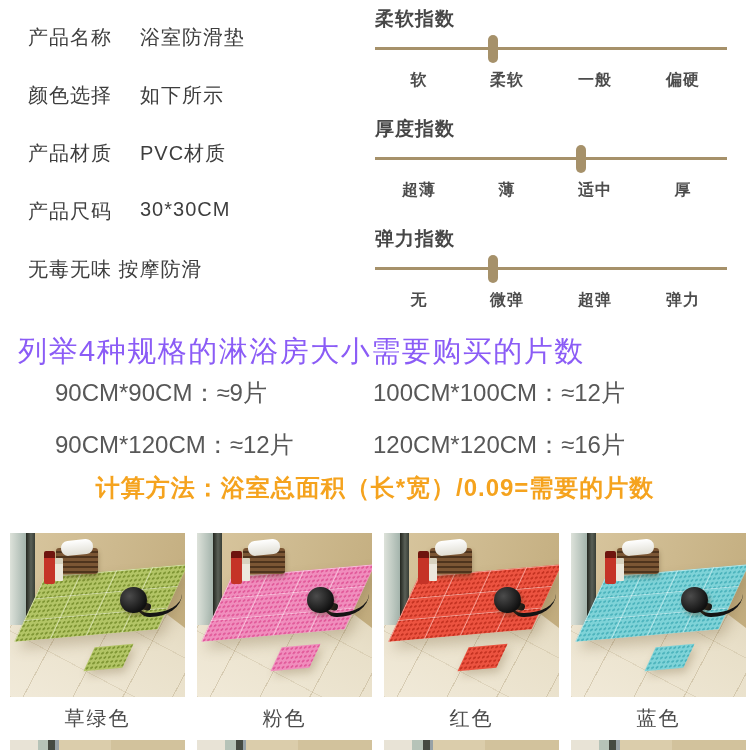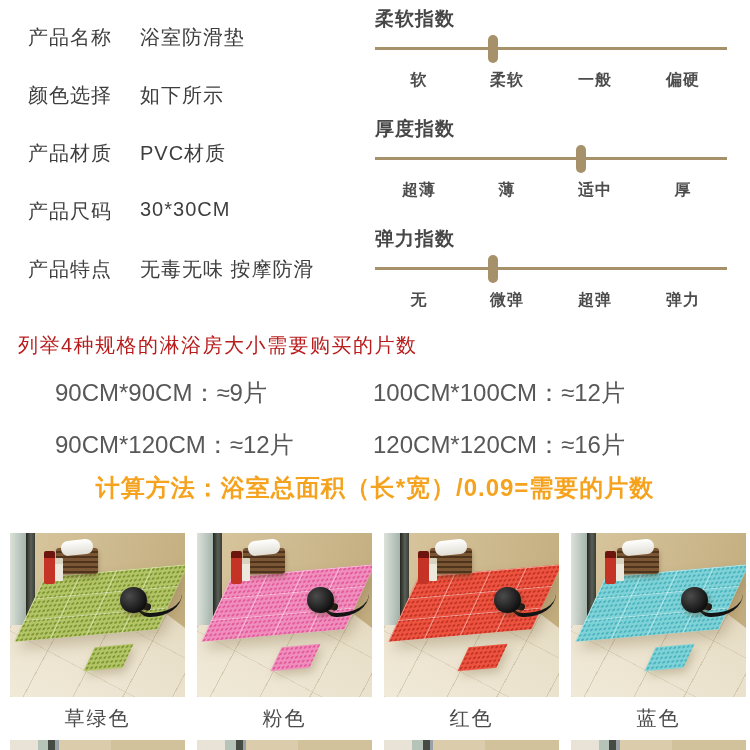--- a/index.html
+++ b/index.html
@@ -18,21 +18,21 @@
   .idx-group { margin-bottom:27px; }
   .idx-title { font-size:19px; color:#464646; height:22px; line-height:22px; letter-spacing:1px; margin-bottom:2px; }
   .trackzone { position:relative; height:34px; }
   .track { position:absolute; left:0; right:0; top:15px; height:3px; background:var(--accent,#a6916a); }
   .handle { position:absolute; top:3px; width:10px; height:28px; border-radius:5px;
             background:var(--accent,#a6916a); transform:translateX(-50%); }
   .idx-options { display:flex; margin-top:4px; }
   .idx-options span { flex:1; text-align:center; font-size:16px; color:#4c4c4c; letter-spacing:1px; }
 
   
-  .guide-heading { position:absolute; left:18px; top:332px; font-size:20px; color:#b91c1c; letter-spacing:1.5px; }
+  .guide-heading { position:absolute; left:18px; top:332px; font-size:29px; color:#8b5cf6; letter-spacing:1.5px; }
   .guide-grid { position:absolute; left:55px; top:378px; display:grid;
                 grid-template-columns:318px auto; row-gap:23px; }
   .guide-entry { font-size:24px; color:#585858; line-height:29px; white-space:nowrap; }
   .formula { position:absolute; left:0; top:472px; width:750px; text-align:center;
              font-size:24px; font-weight:bold; letter-spacing:1px; }
 
   
   .gallery { position:absolute; left:10px; top:533px; display:flex; gap:12px; }
   .card { width:175px; }
   .photo { position:relative; width:175px; height:164px; overflow:hidden;
@@ -101,21 +101,20 @@
     </div>
     <div class="spec-row">
       <span class="spec-label">产品材质</span>
       <span class="spec-value">PVC材质</span>
     </div>
     <div class="spec-row">
       <span class="spec-label">产品尺码</span>
       <span class="spec-value">30*30CM</span>
     </div>
     <div class="spec-row">
-      <span class="spec-label">产品特点</span>
       <span class="spec-value">无毒无味 按摩防滑</span>
     </div>
   </section>
 
   <section class="indices">
     <div class="idx-group">
       <div class="idx-title">柔软指数</div>
       <div class="trackzone">
         <div class="track"></div>
         <div class="handle" style="left: 33.5%;"></div>

